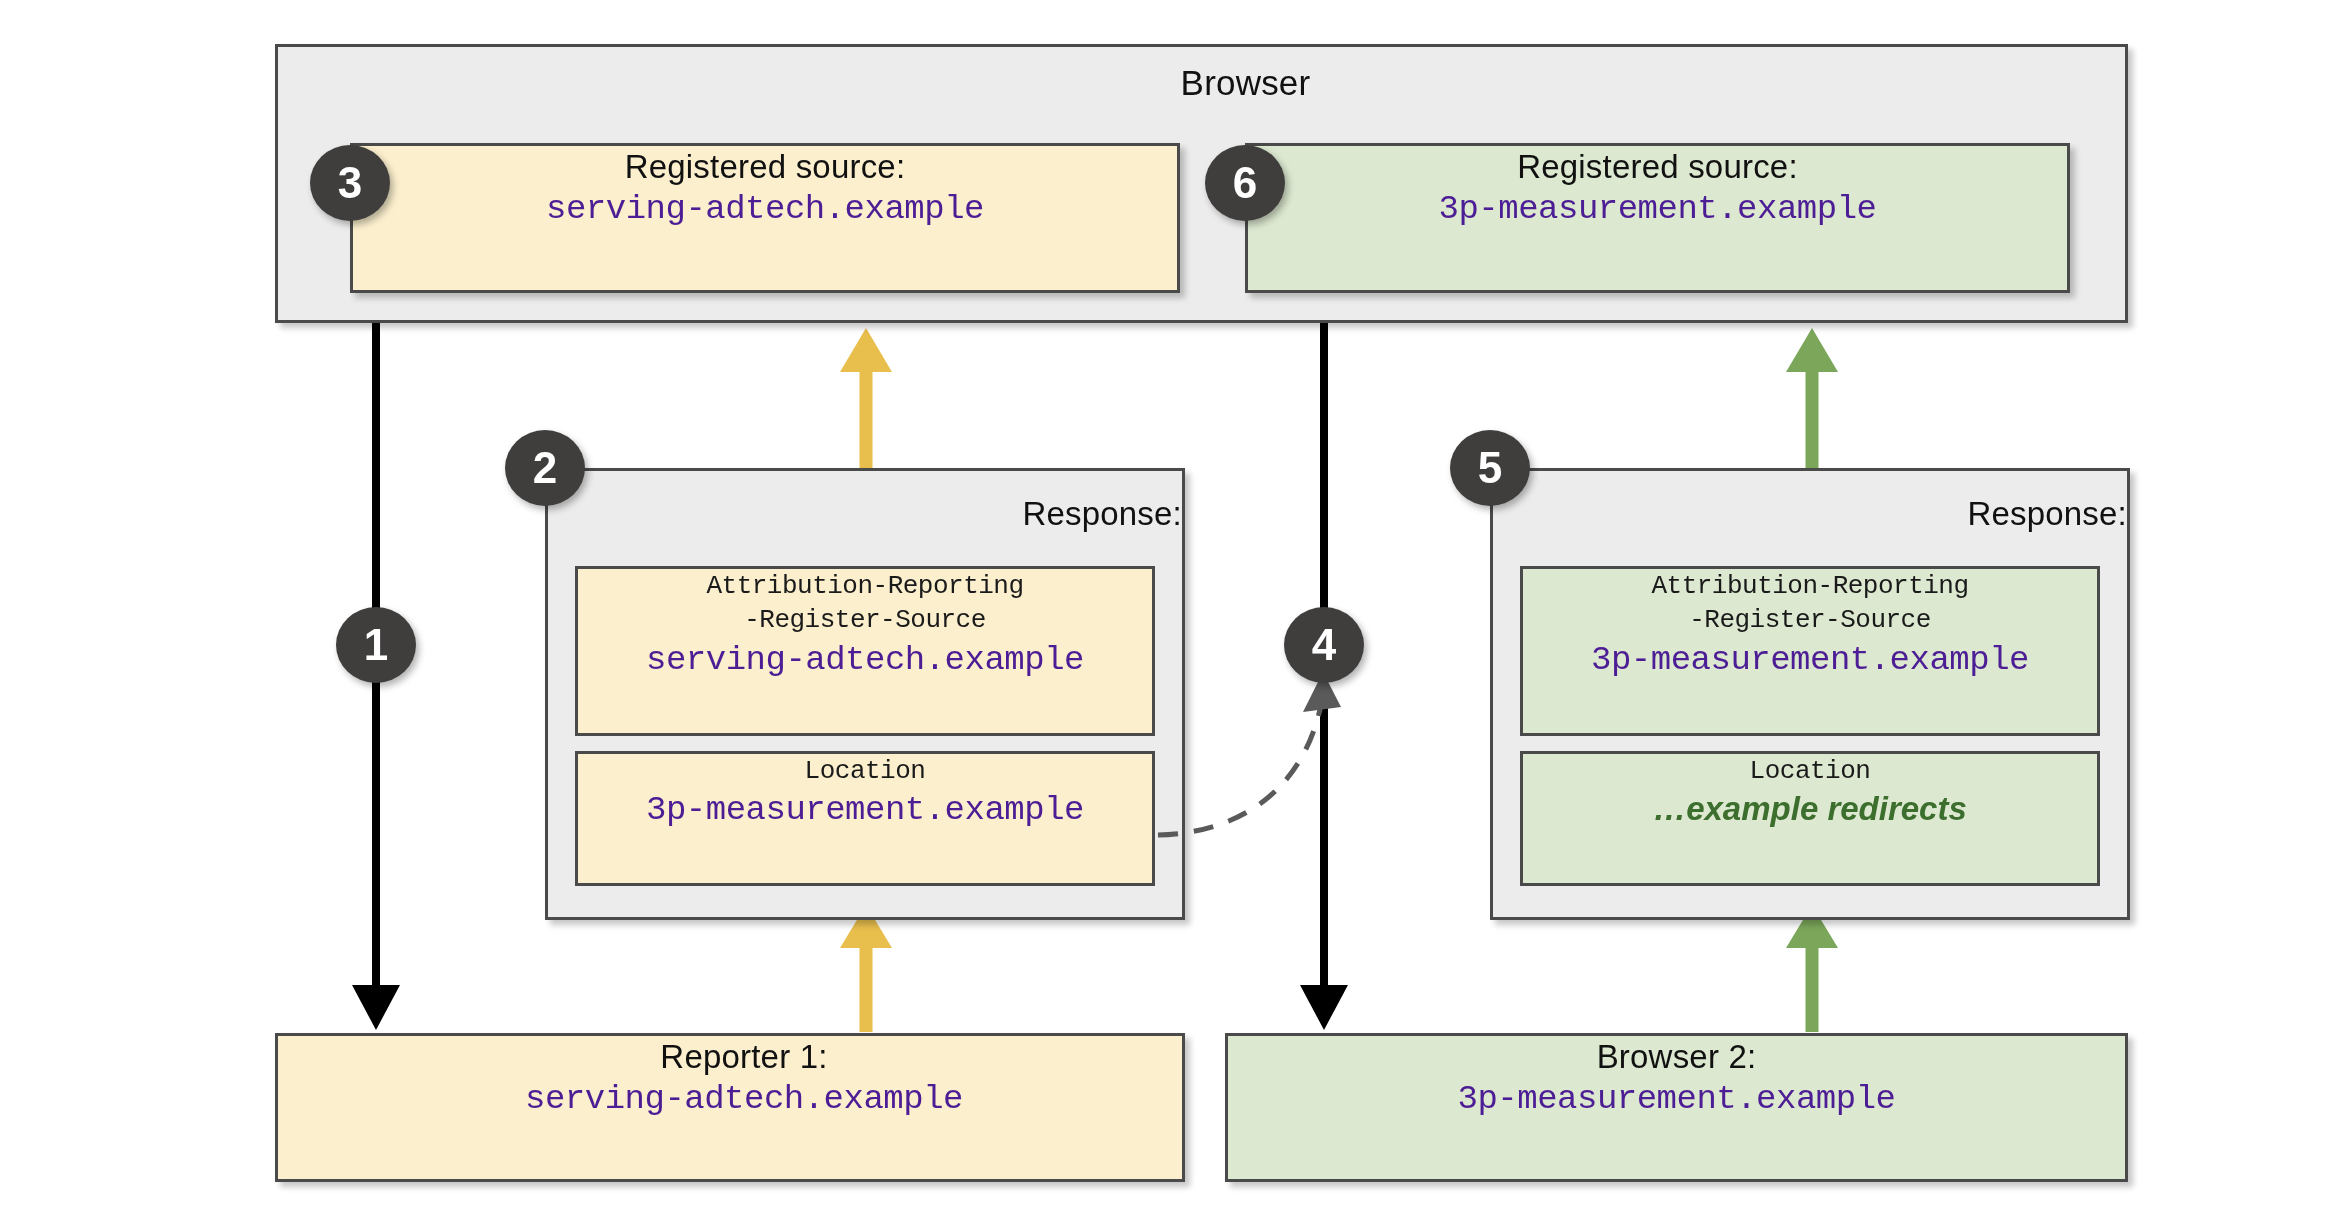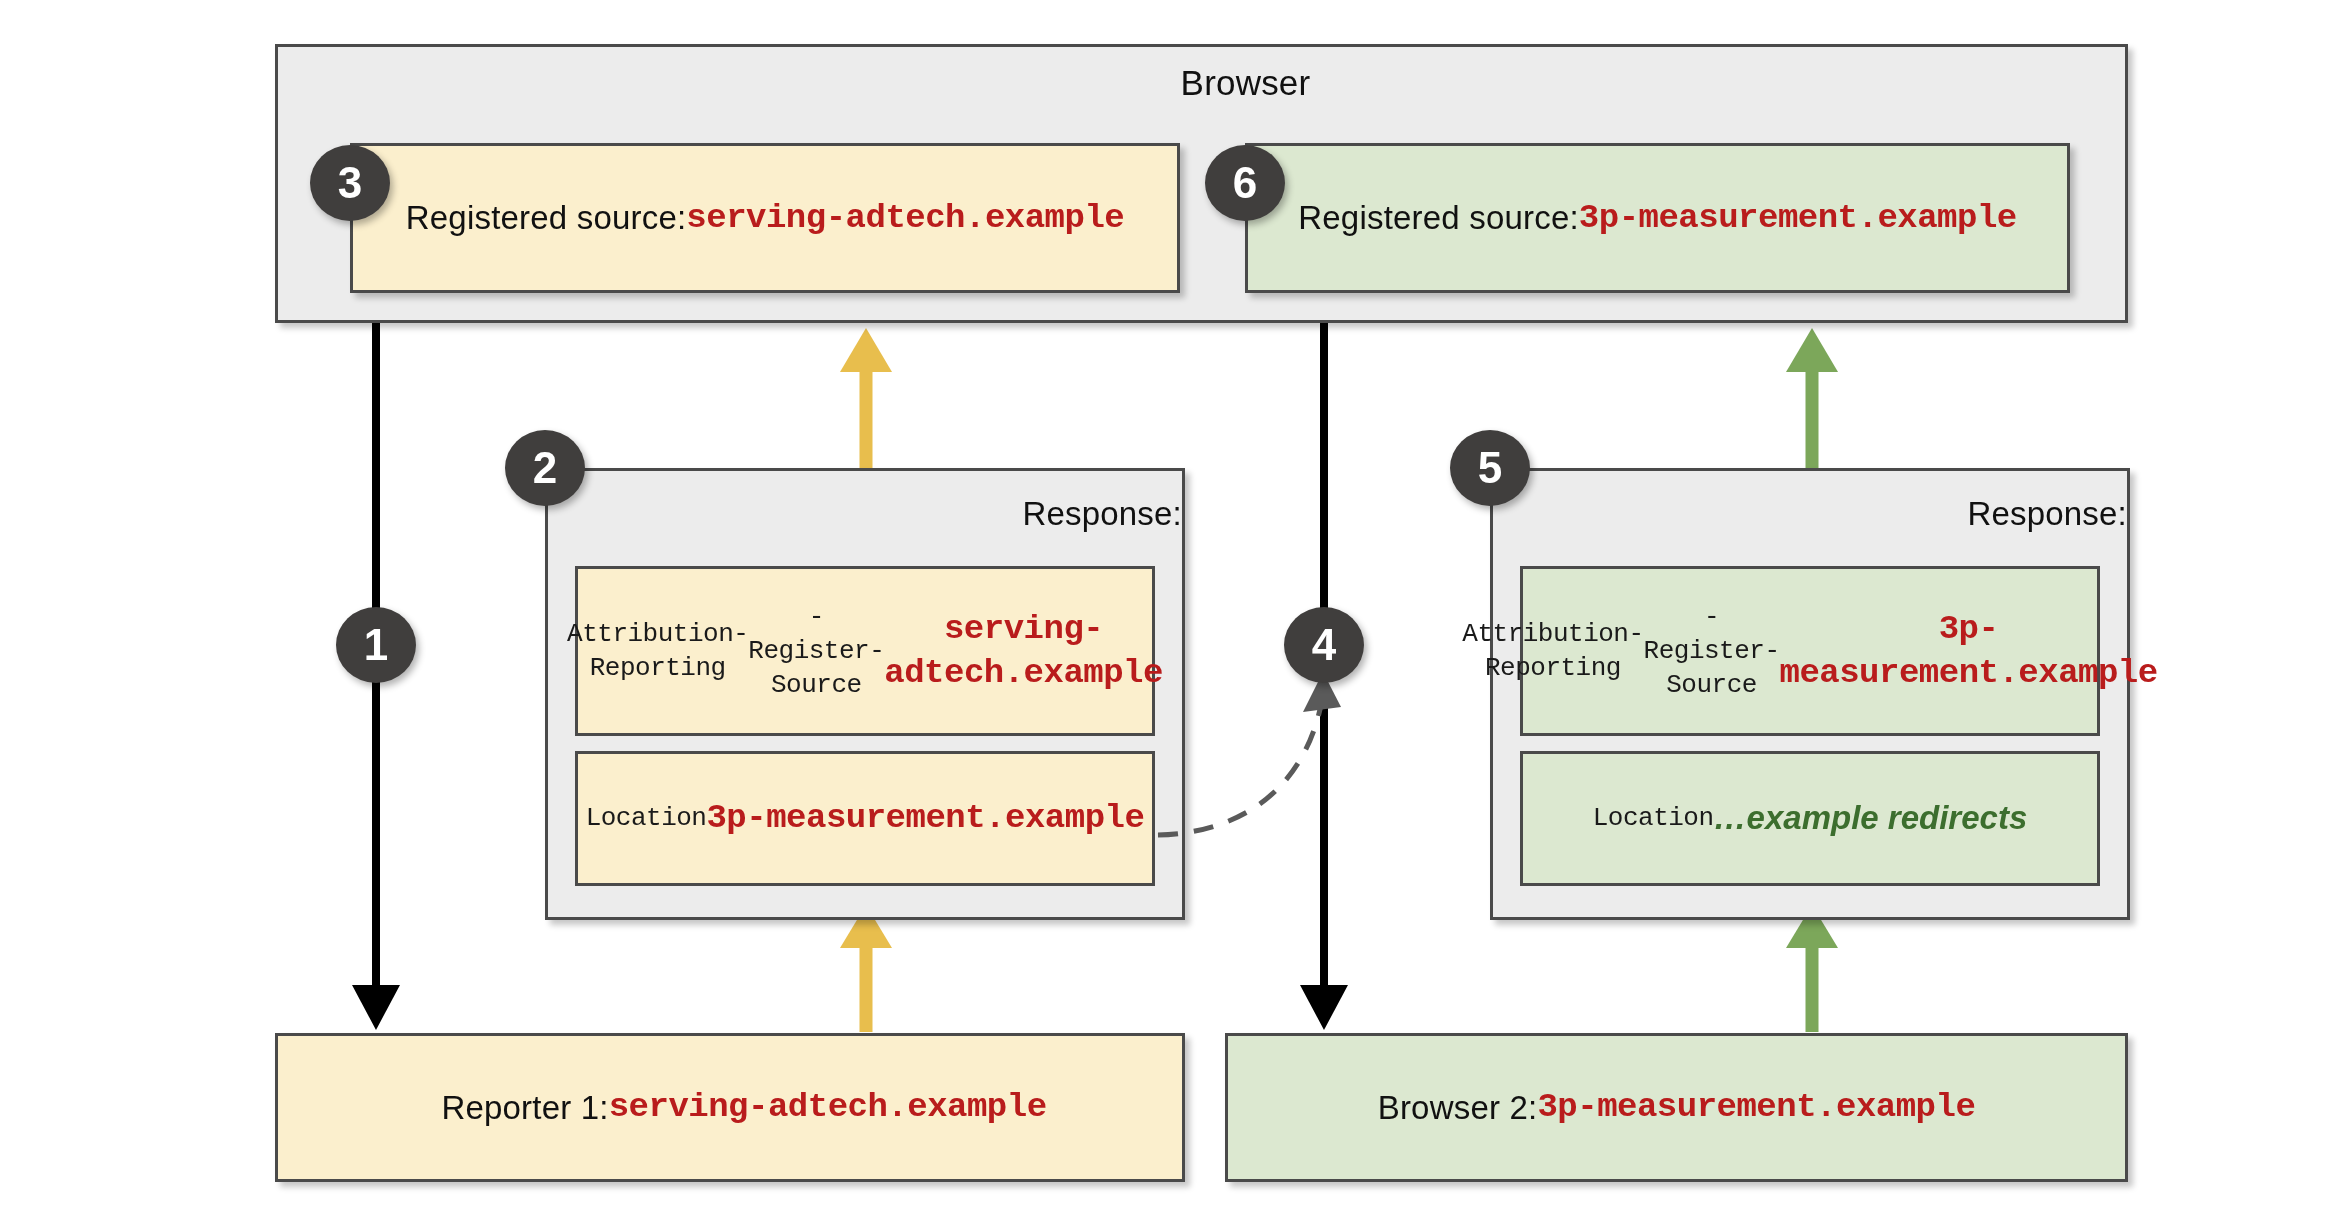--- a/index.html
+++ b/index.html
@@ -6,27 +6,27 @@
   body{width:2352px;height:1220px;position:relative;overflow:hidden;
        font-family:"Liberation Sans",sans-serif;}
   #stage{position:absolute;left:0;top:0;width:2352px;height:1220px;}
 
   .box{position:absolute;box-sizing:border-box;border:3px solid #4a4a4a;
        box-shadow:5px 5px 6px rgba(0,0,0,0.22);}
   .gray{background:#ececec;}
   .yellow{background:#fbefcd;}
   .green{background:#dce8d0;}
 
-  .ctr{display:flex;flex-direction:row;align-items:center;justify-content:center;
+  .ctr{display:flex;flex-direction:column;align-items:center;
        text-align:center;width:100%;height:100%;}
 
   .lbl{font-family:"Liberation Sans",sans-serif;font-size:33px;color:#111;
        line-height:1.25;letter-spacing:0.2px;}
-  .mono{font-family:"Liberation Mono",monospace;font-size:34px;font-weight:bold;
-        color:#b91c1c;line-height:1.3;letter-spacing:-0.5px;}
+  .mono{font-family:"Liberation Mono",monospace;font-size:34px;font-weight:normal;
+        color:#4c1d95;line-height:1.3;letter-spacing:-0.5px;}
   .mono-dark{font-family:"Liberation Mono",monospace;font-size:26px;color:#1a1a1a;
         line-height:1.32;letter-spacing:-0.5px;}
   .ital{font-family:"Liberation Sans",sans-serif;font-size:33px;font-weight:bold;
         font-style:italic;color:#3c6e2e;line-height:1.3;}
 
   .browser-title{position:absolute;left:0;top:14px;width:100%;text-align:center;
        font-size:35px;color:#111;}
 
   .resp-title{position:absolute;left:0;top:22px;width:100%;text-align:right;
        font-size:33px;color:#111;}

